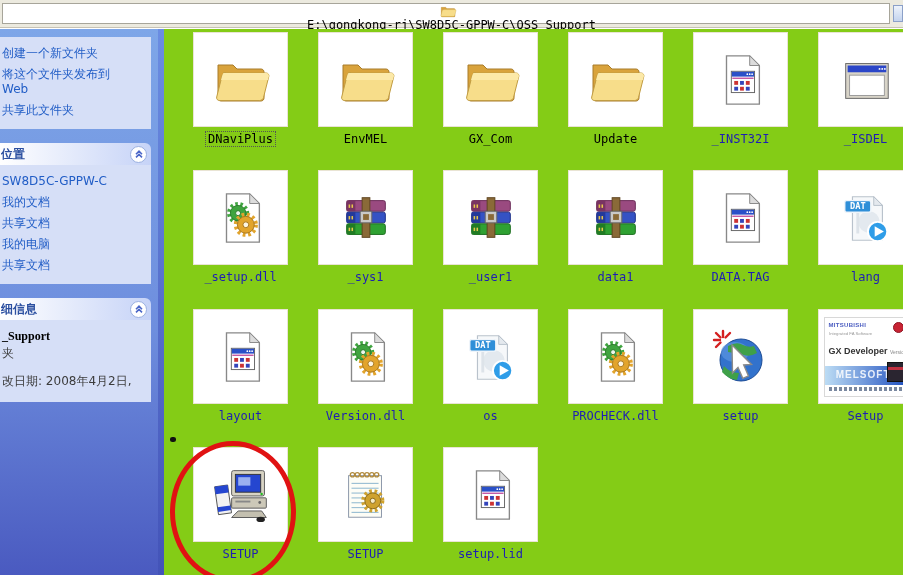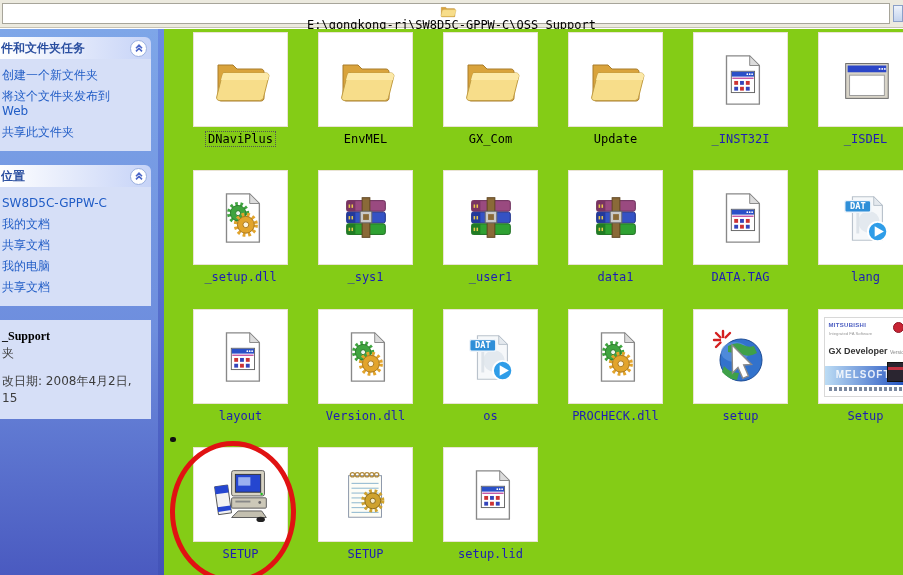--- a/index.html
+++ b/index.html
@@ -96,28 +96,20 @@
       <path d="M10 20 h44 c2 0 3.4 1.6 2.9 3.5 l-4.7 18 c-.5 1.9-2 3-4 3 H6 c-2 0-3.4-1.6-2.9-3.5 l4.7-18 c.5-1.9 2-3 4.2-3 z" fill="#f7dd8a" stroke="#c19c42"></path>
     </svg>
     <span class="addr-text">E:\gongkong-rj\SW8D5C-GPPW-C\QSS_Support</span>
   </div>
   <div class="addr-drop"></div>
 </div>
 
 <div class="sidebar">
   <div id="panels-wrap">
       <div class="panel">
-        <div class="panel-hdr">
-          <span class="panel-title">件和文件夹任务</span>
-          <span class="chevron-btn">
-            <svg viewBox="0 0 10 10" width="10" height="10">
-              <path d="M2 5.2 l3-3 3 3 M2 8.4 l3-3 3 3" stroke="#4a66c8" fill="none" stroke-width="1.6"></path>
-            </svg>
-          </span>
-        </div>
         <div class="panel-body">
           <span class="task-link">创建一个新文件夹</span>
           <span class="task-link">将这个文件夹发布到 Web</span>
           <span class="task-link">共享此文件夹</span>
         </div>
       </div>
       <div class="panel">
         <div class="panel-hdr">
           <span class="panel-title">位置</span>
           <span class="chevron-btn">
@@ -128,26 +120,33 @@
         </div>
         <div class="panel-body">
           <span class="task-link">SW8D5C-GPPW-C</span>
           <span class="task-link">我的文档</span>
           <span class="task-link">共享文档</span>
           <span class="task-link">我的电脑</span>
           <span class="task-link">共享文档</span>
         </div>
       </div>
       <div class="panel">
+        <div class="panel-hdr">
+          <span class="panel-title">细信息</span>
+          <span class="chevron-btn">
+            <svg viewBox="0 0 10 10" width="10" height="10">
+              <path d="M2 5.2 l3-3 3 3 M2 8.4 l3-3 3 3" stroke="#4a66c8" fill="none" stroke-width="1.6"></path>
+            </svg>
+          </span>
+        </div>
         <div class="panel-body">
           <div class="detail-line bold">_Support</div>
           <div class="detail-line">夹</div>
           <div class="detail-line empty"></div>
           <div class="detail-line">改日期: 2008年4月2日,</div>
-          <div class="detail-line">15</div>
         </div>
       </div>
     </div>
 </div>
 
 <div class="content">
   <div class="cursor-dot"></div>
   <div class="red-ellipse"></div>
 <div class="item" style="left: 14px; top: 3px;">
       <div class="thumb">

